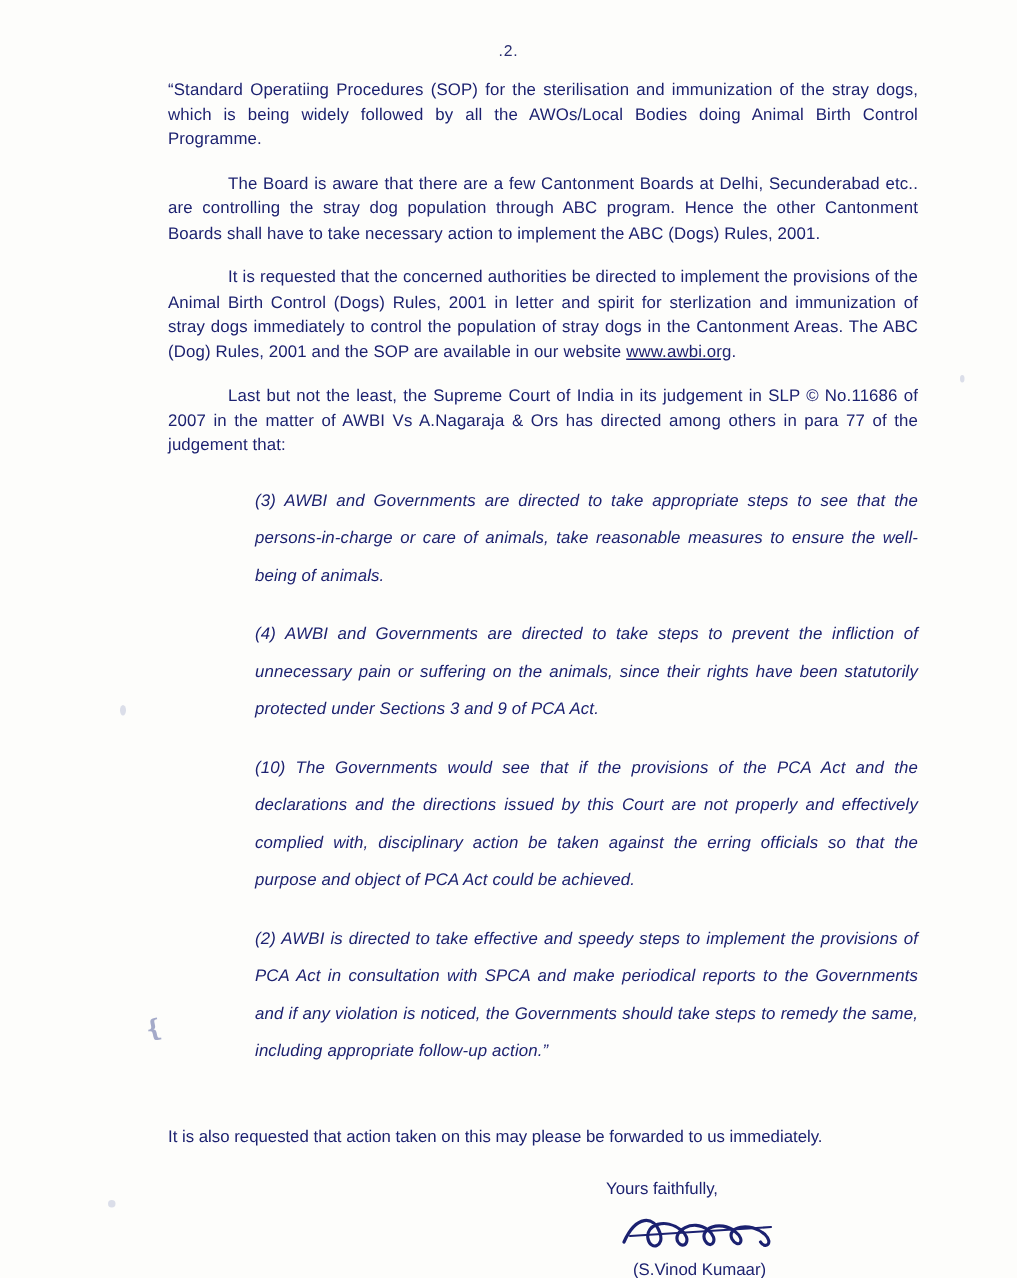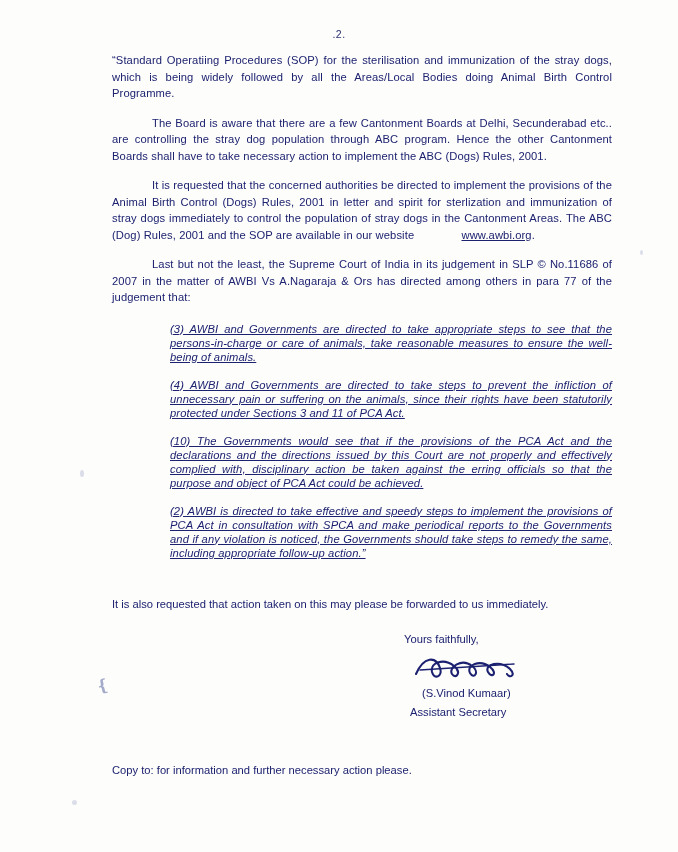--- a/index.html
+++ b/index.html
@@ -43,36 +43,34 @@
     text-align: justify;
     color: #1d2270;
     letter-spacing: 0.1px;
   }
   p.para.indent {
     text-indent: 40px;
   }
   p.quote {
     margin: 0 0 14px 0;
     font-size: 11.2px;
-    line-height: 14px;
+    line-height: 25px;
     text-align: justify;
     font-style: italic;
     color: #1d2270;
     letter-spacing: 0.1px;
-    text-decoration: underline;
   }
   .quote-block {
     margin: 16px 0 6px 0;
     padding-left: 58px;
     width: 442px;
   }
   .link {
     text-decoration: underline;
     color: #1d2270;
-    margin-left: 44px;
   }
   .closing {
     margin-top: 36px;
     font-size: 11.2px;
     line-height: 16.5px;
     color: #1d2270;
   }
   .sign-area {
     position: relative;
     margin-top: 18px;
@@ -132,33 +130,33 @@
   <div class="smudge" style="left:80px;top:470px;width:4px;height:7px;"></div>
   <div class="smudge" style="left:72px;top:800px;width:5px;height:5px;"></div>
   <div class="smudge" style="left:640px;top:250px;width:3px;height:5px;"></div>
 
   <div class="page-number">.2.</div>
 
   <div class="mark-left">❴</div>
 
   <div class="body-wrap">
 
-    <p class="para">“Standard Operatiing Procedures (SOP) for the sterilisation and immunization of the stray dogs, which is being widely followed by all the Areas/Local Bodies doing Animal Birth Control Programme.</p>
+    <p class="para">“Standard Operatiing Procedures (SOP) for the sterilisation and immunization of the stray dogs, which is being widely followed by all the AWOs/Local Bodies doing Animal Birth Control Programme.</p>
 
 
     <p class="para indent">The Board is aware that there are a few Cantonment Boards at Delhi, Secunderabad etc.. are controlling the stray dog population through ABC program. Hence the other Cantonment Boards shall have to take necessary action to implement the ABC (Dogs) Rules, 2001.</p>
 
     <p class="para indent"><span>It is requested that the concerned authorities be directed to implement the provisions of the Animal Birth Control (Dogs) Rules, 2001 in letter and spirit for sterlization and immunization of stray dogs immediately to control the population of stray dogs in the Cantonment Areas. The ABC (Dog) Rules, 2001 and the SOP are available in our website</span>
       <a class="link" href="#">www.awbi.org</a><span>.</span></p>
 
     <p class="para indent">Last but not the least, the Supreme Court of India in its judgement in SLP © No.11686 of 2007 in the matter of AWBI Vs A.Nagaraja &amp; Ors has directed among others in para 77 of the judgement that:</p>
 
     <div class="quote-block">
       <p class="quote">(3) AWBI and Governments are directed to take appropriate steps to see that the persons-in-charge or care of animals, take reasonable measures to ensure the well-being of animals.</p>
-      <p class="quote">(4) AWBI and Governments are directed to take steps to prevent the infliction of unnecessary pain or suffering on the animals, since their rights have been statutorily protected under Sections 3 and 11 of PCA Act.</p>
+      <p class="quote">(4) AWBI and Governments are directed to take steps to prevent the infliction of unnecessary pain or suffering on the animals, since their rights have been statutorily protected under Sections 3 and 9 of PCA Act.</p>
       <p class="quote">(10) The Governments would see that if the provisions of the PCA Act and the declarations and the directions issued by this Court are not properly and effectively complied with, disciplinary action be taken against the erring officials so that the purpose and object of PCA Act could be achieved.</p>
       <p class="quote">(2) AWBI is directed to take effective and speedy steps to implement the provisions of PCA Act in consultation with SPCA and make periodical reports to the Governments and if any violation is noticed, the Governments should take steps to remedy the same, including appropriate follow-up action.”</p>
     </div>
 
     <div class="closing">It is also requested that action taken on this may please be forwarded to us immediately.</div>
 
     <div class="sign-area">
       <div class="sign-yours">Yours faithfully,</div>
       <div class="signature-glyph">
         <svg width="150" height="34" viewBox="0 0 150 34" xmlns="http://www.w3.org/2000/svg">

